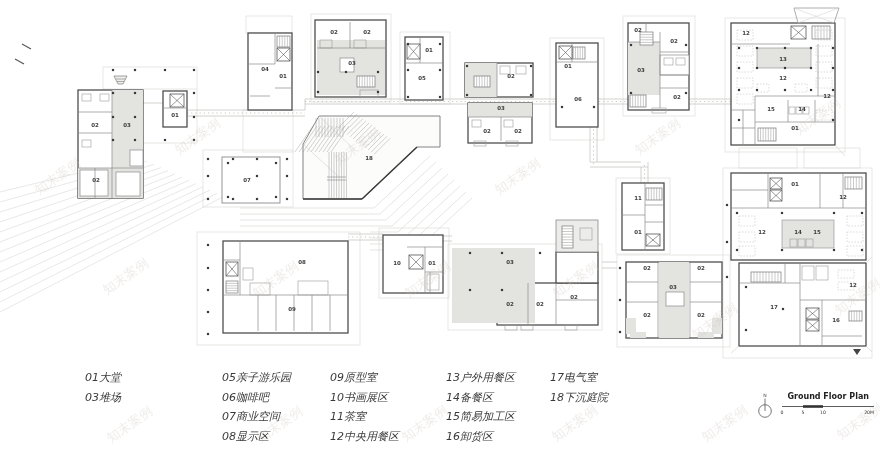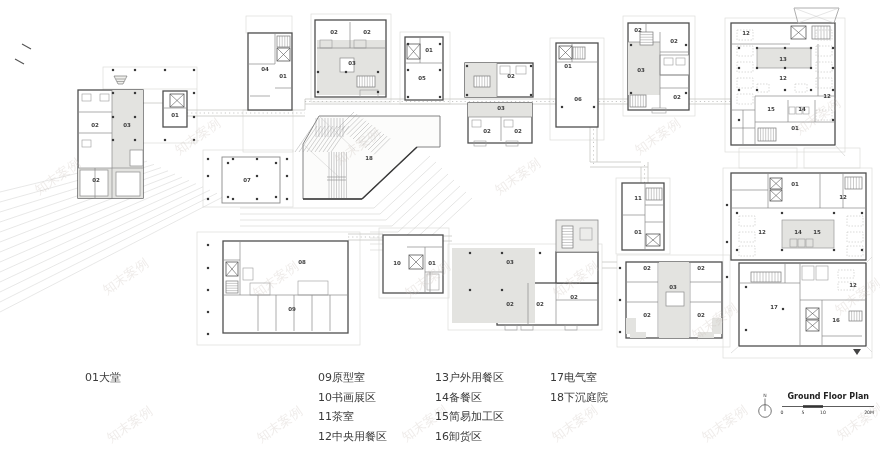--- a/index.html
+++ b/index.html
@@ -1,20 +1,20 @@
 <!DOCTYPE html>
 <html><head>
 <meta charset="utf-8">
 <style>
   html,body{margin:0;padding:0;background:#fff;}
   #stage{position:relative;width:880px;height:464px;background:#ffffff;overflow:hidden;
          font-family:"DejaVu Sans","Liberation Sans",sans-serif;}
   #plan-svg{position:absolute;left:0;top:0;}
   .legend{position:absolute;top:368px;left:0;width:880px;height:90px;}
-  .lg-col{position:absolute;top:0;}
+  .lg-col{position:absolute;top:0;font-style:italic;}
   .lg-item{font-size:11px;line-height:19.5px;color:#3a3a3a;white-space:nowrap;}
   .titleblock-title{font-weight:bold;}
 </style>
 </head>
 <body>
 
 <div id="stage">
 
   <svg id="plan-svg" width="880" height="464" viewBox="0 0 880 464">
     <g id="g-terraces">
@@ -631,28 +631,35 @@
         <text x="701" y="270" font-size="5.5" font-weight="600" fill="#3f3f3f" text-anchor="middle" font-family="&quot;DejaVu Sans&quot;,&quot;Liberation Sans&quot;,sans-serif">02</text>
         <text x="673" y="289" font-size="5.5" font-weight="600" fill="#3f3f3f" text-anchor="middle" font-family="&quot;DejaVu Sans&quot;,&quot;Liberation Sans&quot;,sans-serif">03</text>
         <text x="647" y="317" font-size="5.5" font-weight="600" fill="#3f3f3f" text-anchor="middle" font-family="&quot;DejaVu Sans&quot;,&quot;Liberation Sans&quot;,sans-serif">02</text>
         <text x="701" y="317" font-size="5.5" font-weight="600" fill="#3f3f3f" text-anchor="middle" font-family="&quot;DejaVu Sans&quot;,&quot;Liberation Sans&quot;,sans-serif">02</text>
       </g>
   </svg>
 
   <div class="legend">
     <div class="lg-col" style="left:85px">
       <div class="lg-item">01大堂</div>
+      <div class="lg-item">03堆场</div>
     </div>
-    <div class="lg-col" style="left:318px">
+    <div class="lg-col" style="left:222px">
+      <div class="lg-item">05亲子游乐园</div>
+      <div class="lg-item">06咖啡吧</div>
+      <div class="lg-item">07商业空间</div>
+      <div class="lg-item">08显示区</div>
+    </div>
+    <div class="lg-col" style="left:330px">
       <div class="lg-item">09原型室</div>
       <div class="lg-item">10书画展区</div>
       <div class="lg-item">11茶室</div>
       <div class="lg-item">12中央用餐区</div>
     </div>
-    <div class="lg-col" style="left:435px">
+    <div class="lg-col" style="left:446px">
       <div class="lg-item">13户外用餐区</div>
       <div class="lg-item">14备餐区</div>
       <div class="lg-item">15简易加工区</div>
       <div class="lg-item">16卸货区</div>
     </div>
     <div class="lg-col" style="left:550px">
       <div class="lg-item">17电气室</div>
       <div class="lg-item">18下沉庭院</div>
     </div>
   </div>

